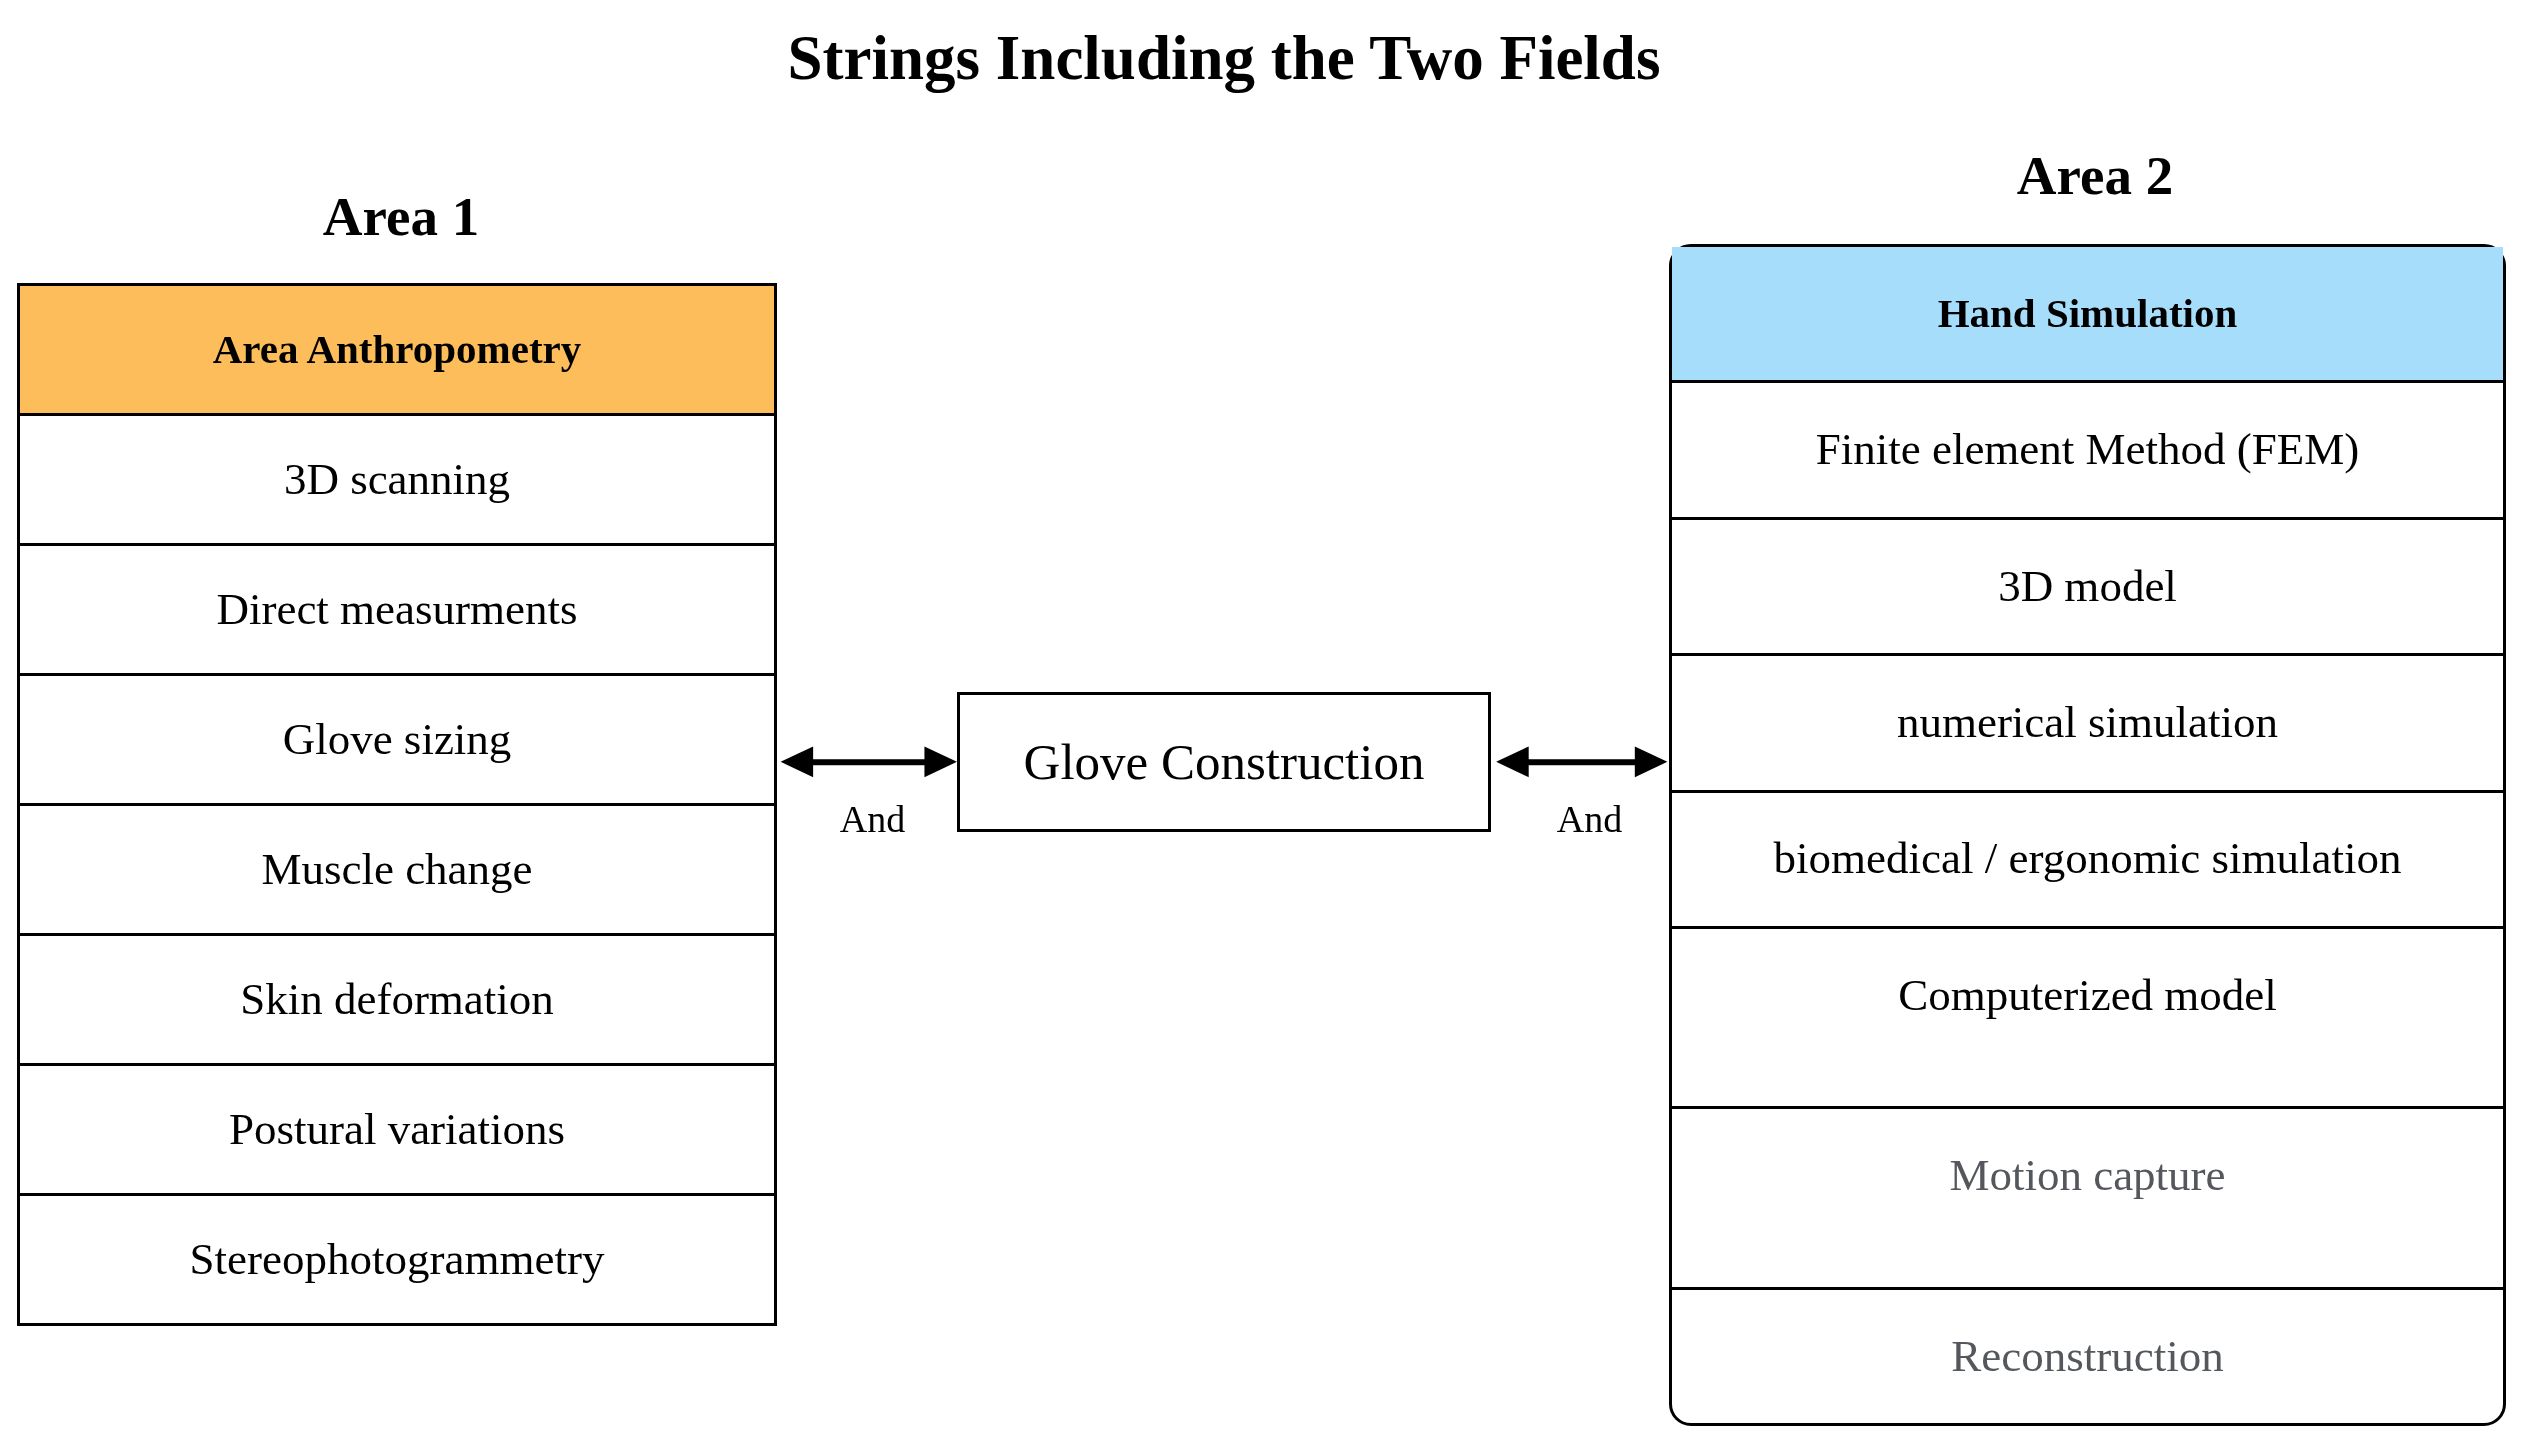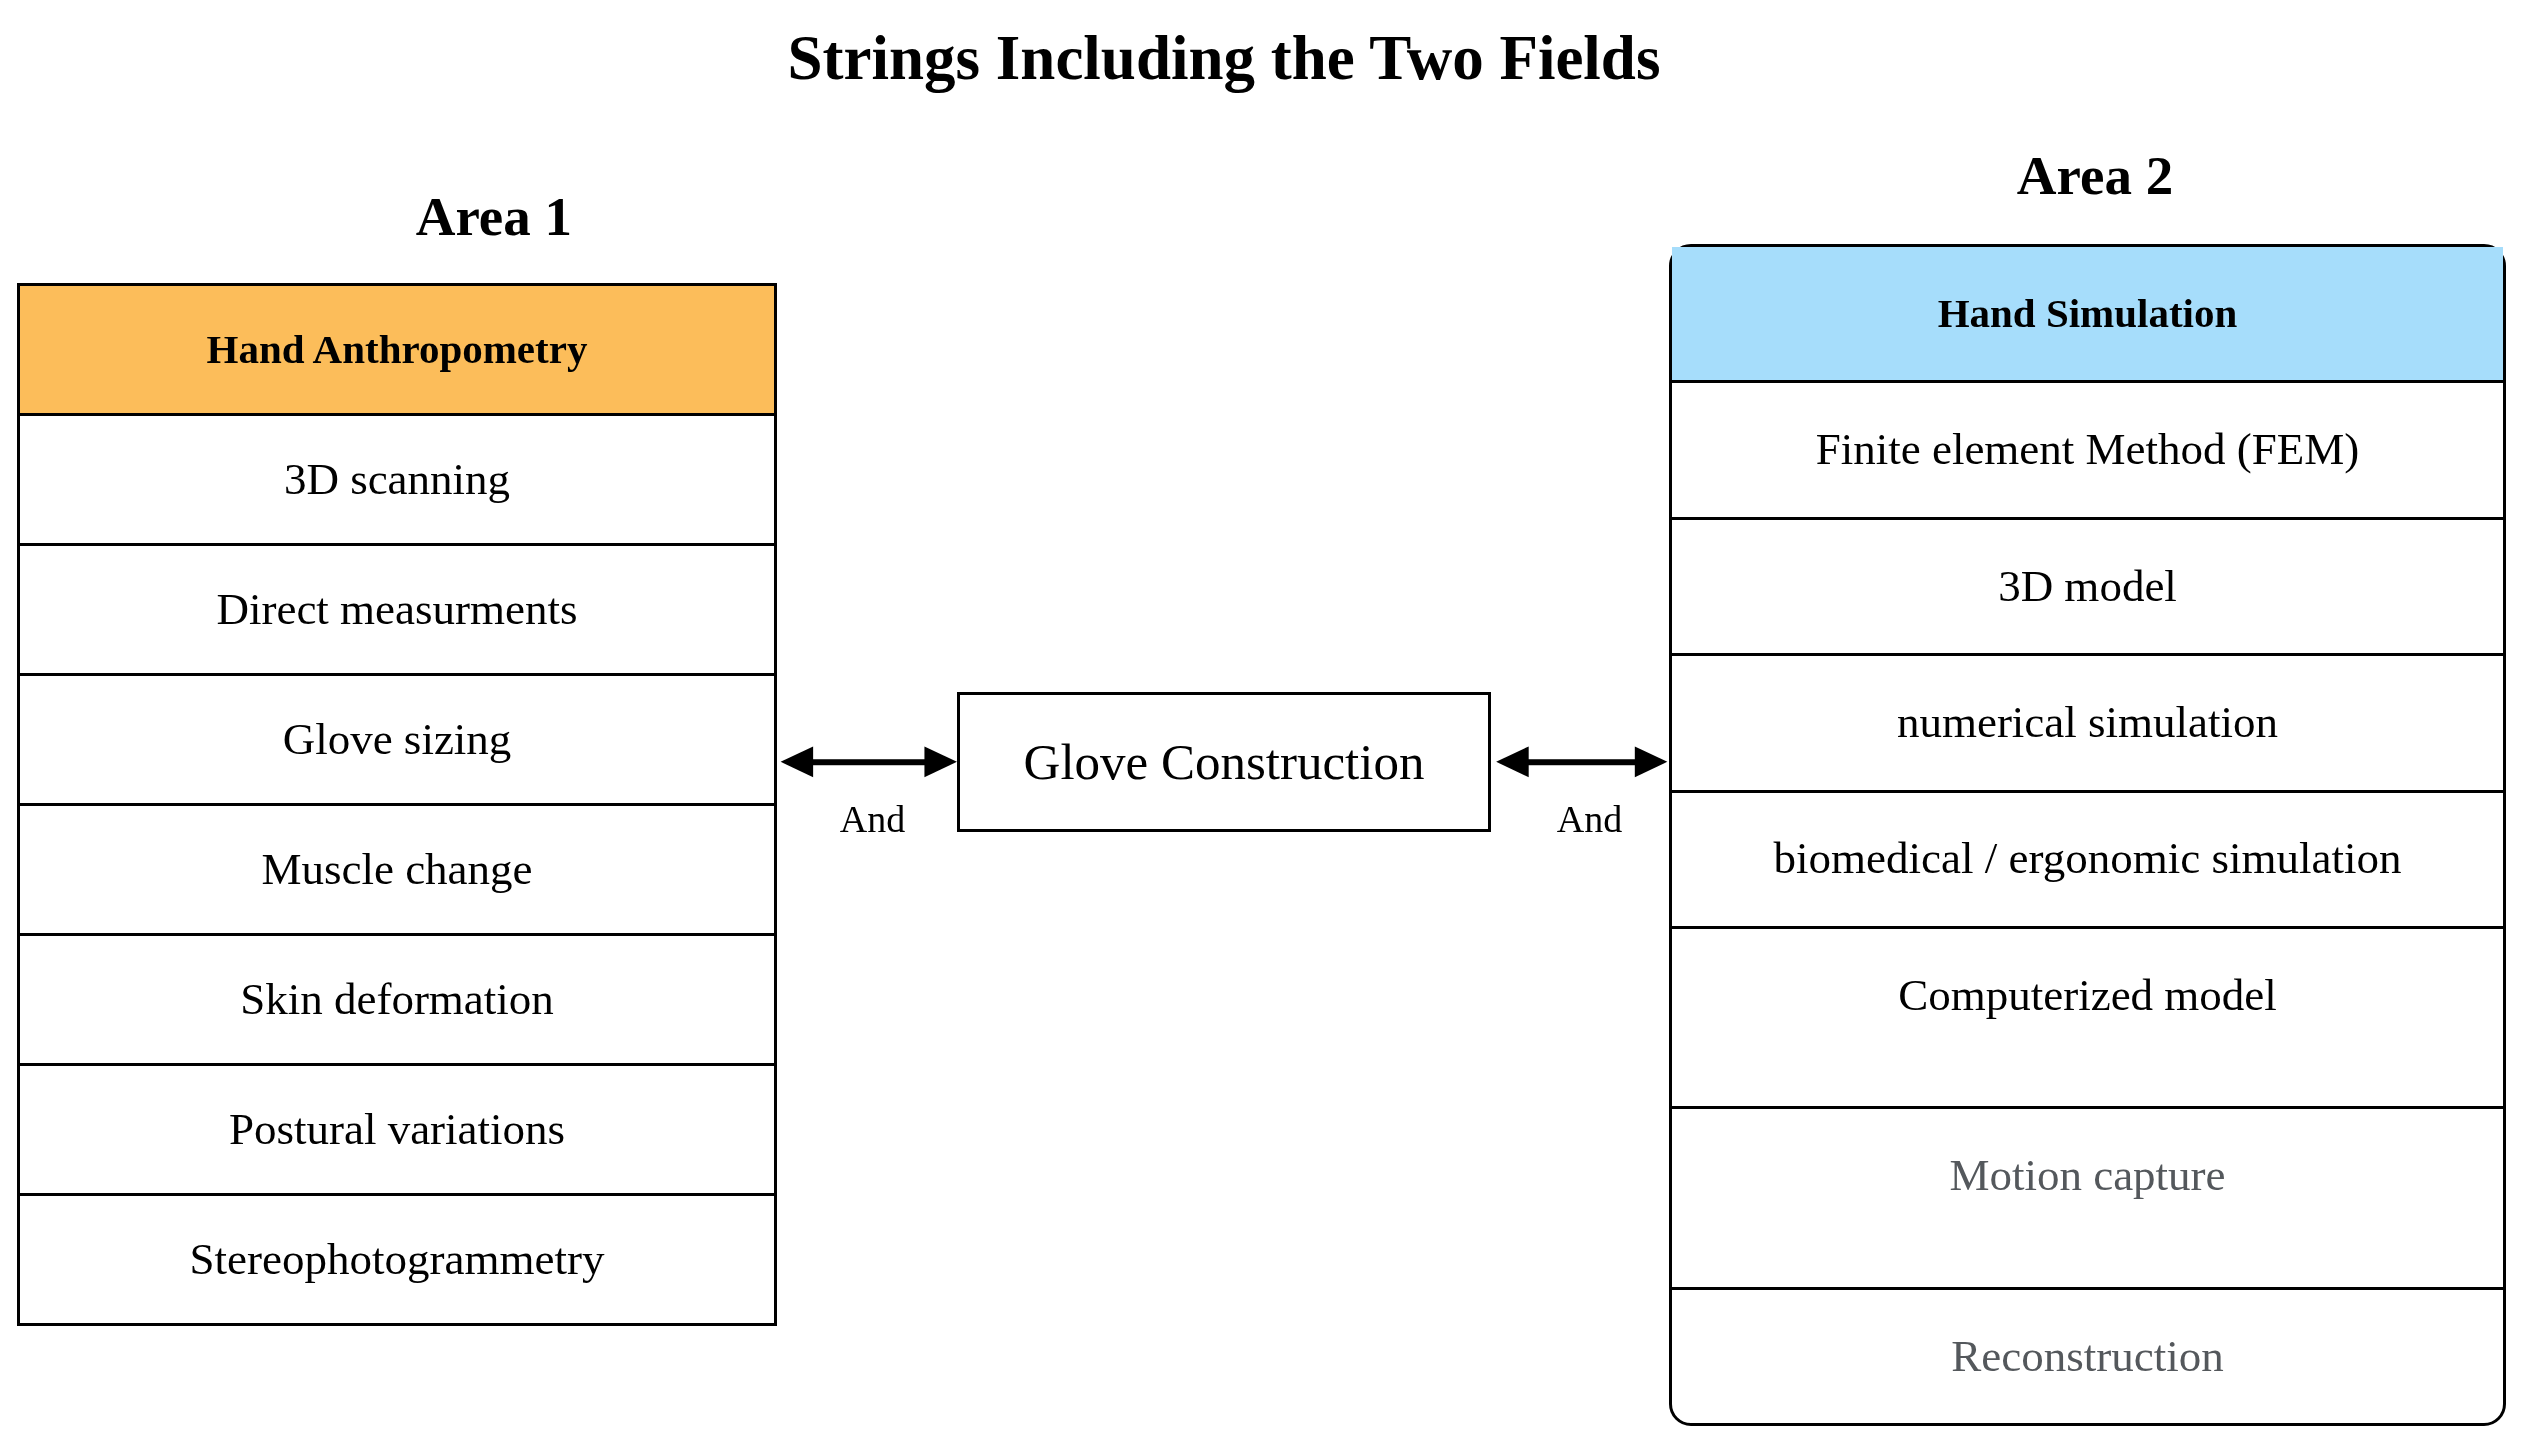--- a/index.html
+++ b/index.html
@@ -29,21 +29,21 @@
     line-height: 1.1;
   }
   .area-label {
     position: absolute;
     width: 342px;
     text-align: center;
     font-size: 55px;
     font-weight: bold;
     line-height: 1.1;
   }
-  .area1-label { left: 230px; top: 187px; text-align: right; }
+  .area1-label { left: 230px; top: 187px; }
   .area2-label { left: 1924px; top: 146px; }
 
   .kw-table {
     position: absolute;
     display: flex;
     flex-direction: column;
     border: 3.4px solid var(--border, #000000);
     background: #ffffff;
     box-sizing: border-box;
   }
@@ -109,21 +109,21 @@
 <body>
 
 <div class="canvas">
 
   <div class="diagram-title">Strings Including the Two Fields</div>
 
   <div class="area-label area1-label">Area 1</div>
   <div class="area-label area2-label">Area 2</div>
 
   <div class="kw-table area1-table">
-    <div class="cell header-cell area1-header">Hand Anthropometry</div>
+    <div class="cell header-cell area1-header">Area Anthropometry</div>
     <div class="cell">3D scanning</div>
     <div class="cell">Direct measurments</div>
     <div class="cell">Glove sizing</div>
     <div class="cell">Muscle change</div>
     <div class="cell">Skin deformation</div>
     <div class="cell">Postural variations</div>
     <div class="cell">Stereophotogrammetry</div>
   </div>
 
   <div class="kw-table area2-table">

